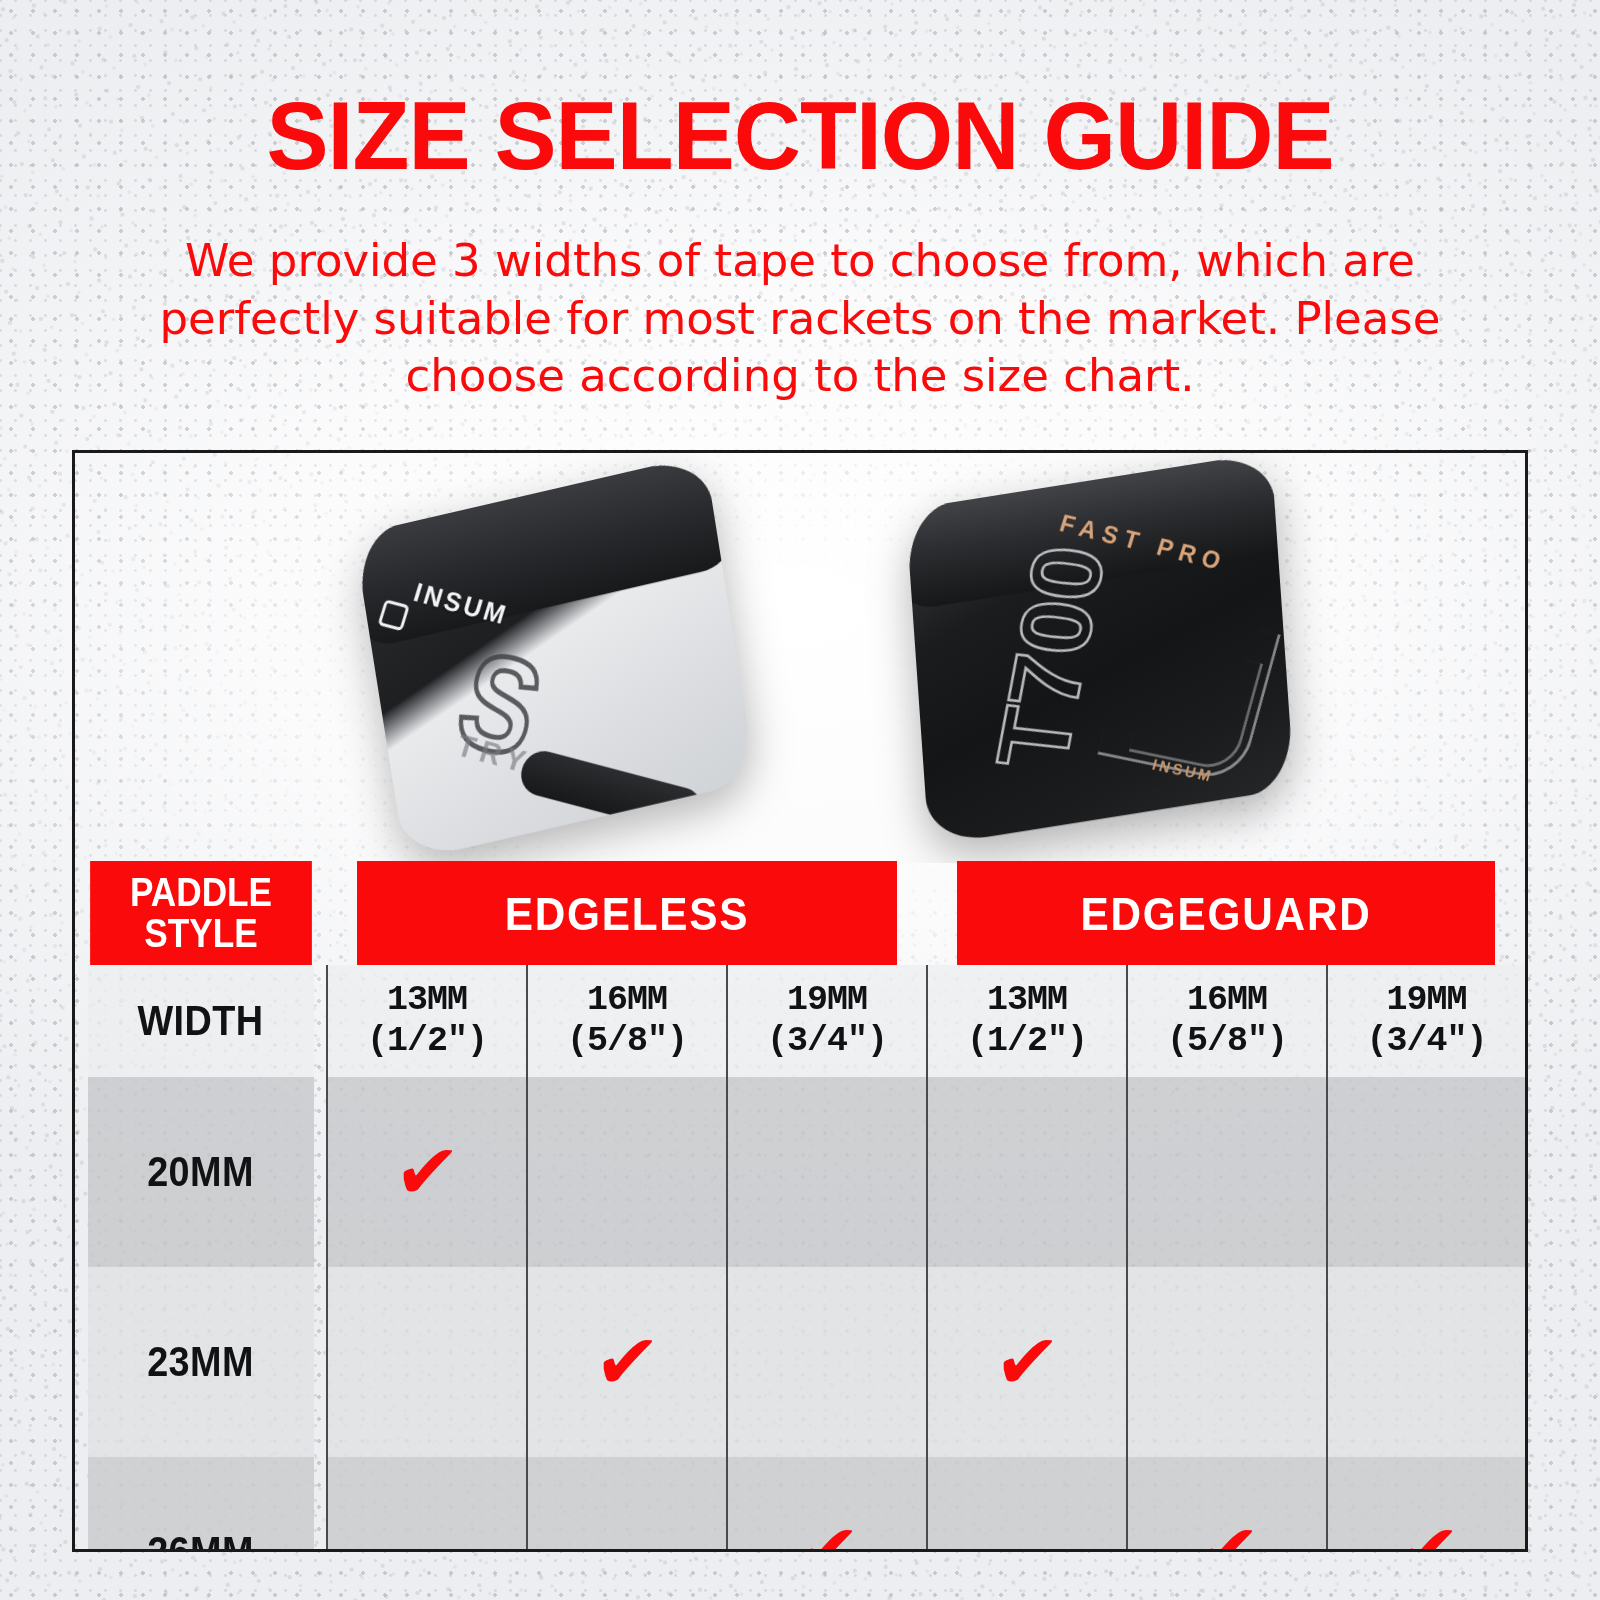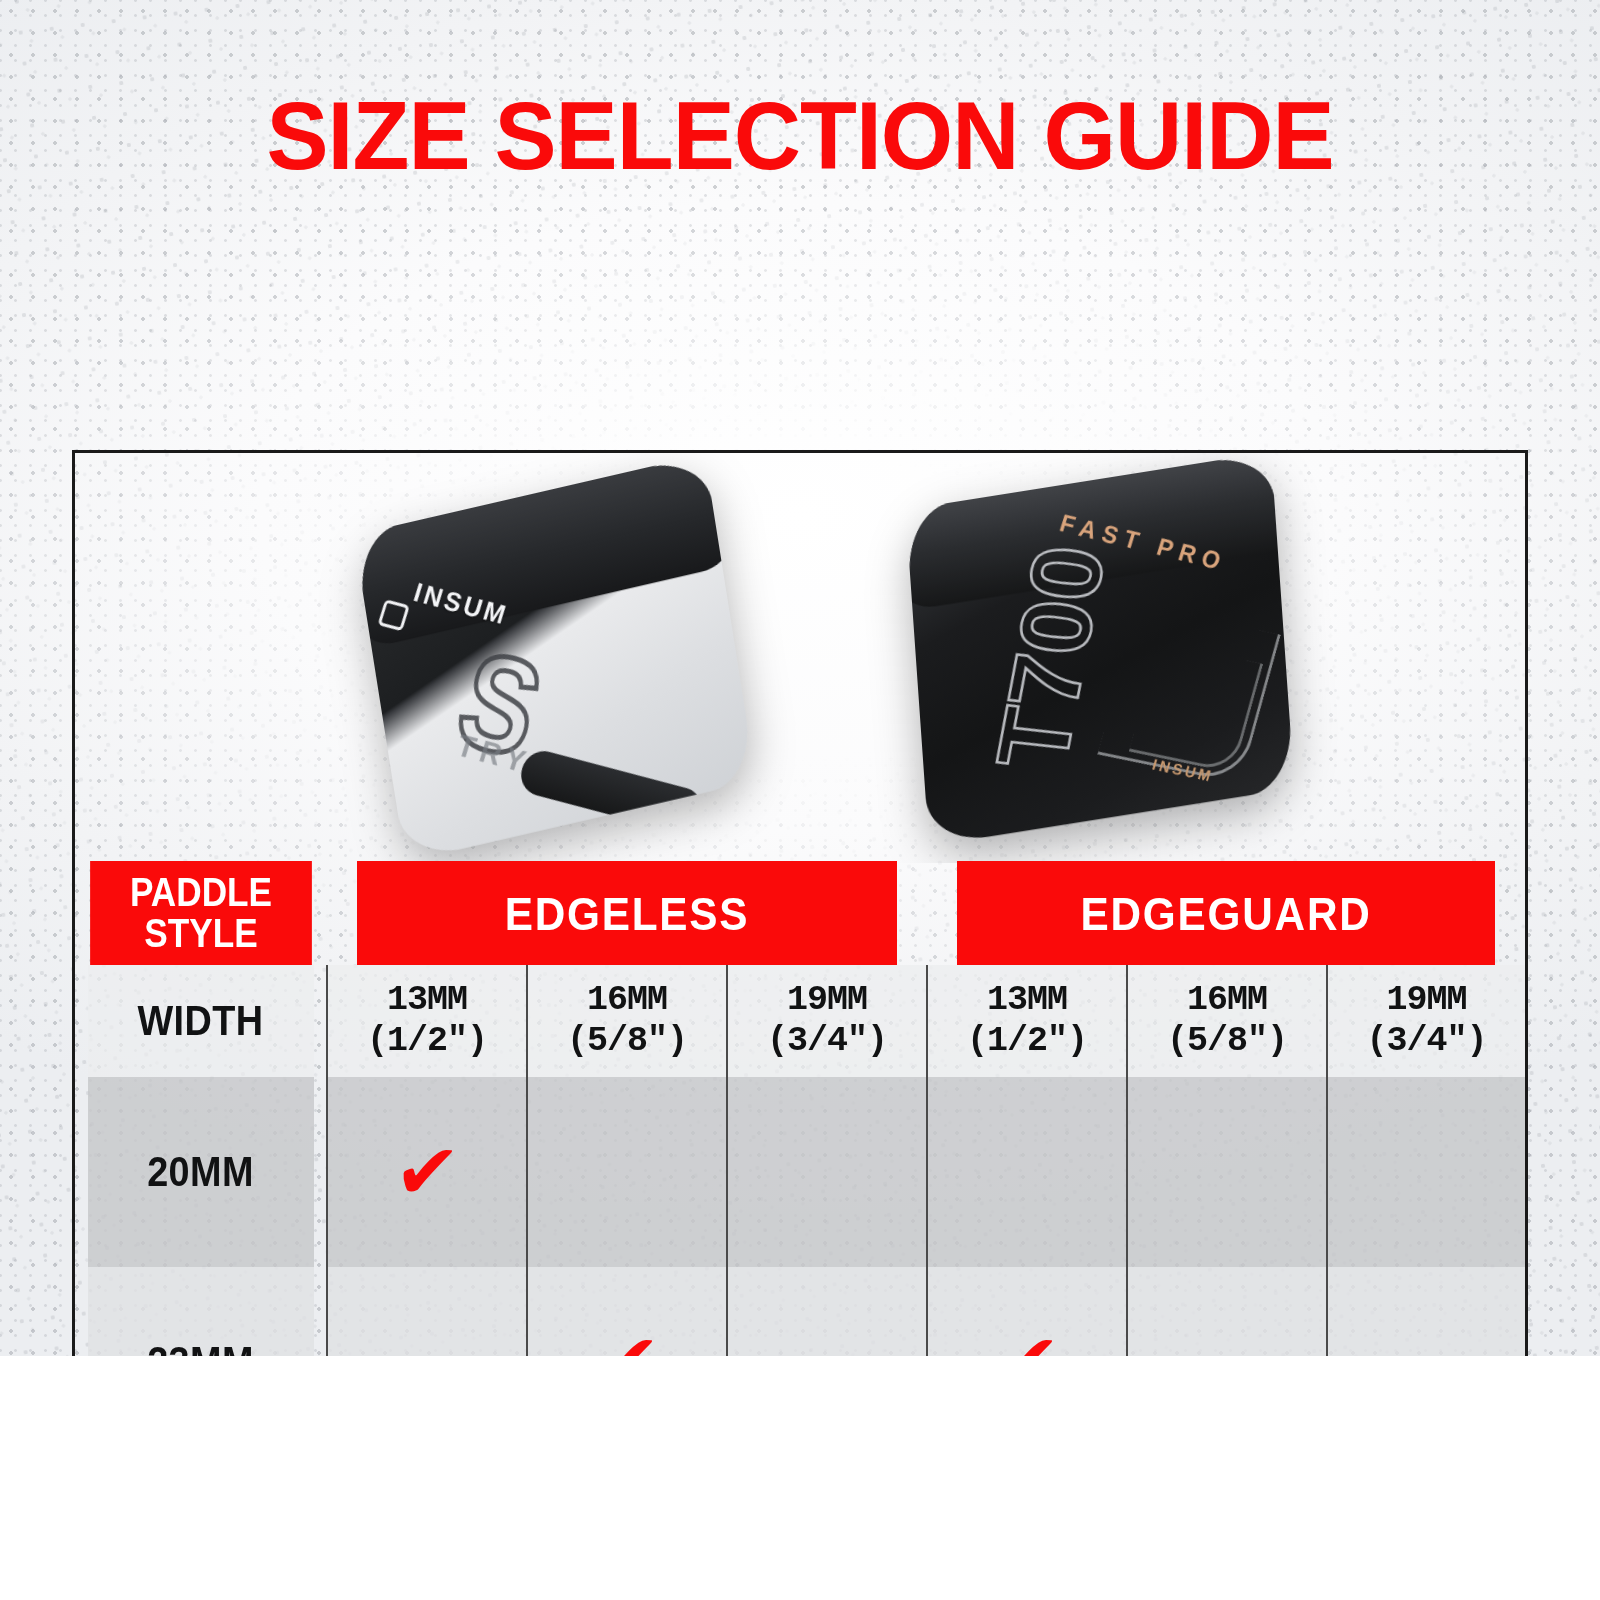--- a/index.html
+++ b/index.html
@@ -6,21 +6,21 @@
 
   html, body {
     width:1600px; height:1600px;
     background:#ffffff;
     font-family:"Liberation Sans", sans-serif;
     overflow:hidden;
   }
 
   #page {
     position:relative;
-    width:1600px; height:1356px;
+    width:1600px; height:1600px;
     background:
       radial-gradient(ellipse 1200px 700px at 50% 38%, #ffffff 0%, #fbfbfc 45%, #f2f3f5 75%, #eceef1 100%);
     overflow:hidden;
   }
 
   
   .halftone {
     position:absolute; inset:0;
     pointer-events:none;
     background-image:
@@ -266,20 +266,21 @@
 </style>
 </head>
 <body>
 
 <div id="page">
 
   <div class="halftone"></div>
   <div class="halftone wave-a"></div>
 
   <h1 class="title">SIZE SELECTION GUIDE</h1>
+  <p class="subtitle">We provide 3 widths of tape to choose from, which are perfectly suitable for most rackets on the market. Please choose according to the size chart.</p>
 
   <div class="panel">
 
     <div class="stage">
 
       <div class="paddle paddle-left">
         <div class="body">
           <div class="rim"></div>
           <div class="slogo"></div>
           <div class="brand">INSUM</div>

